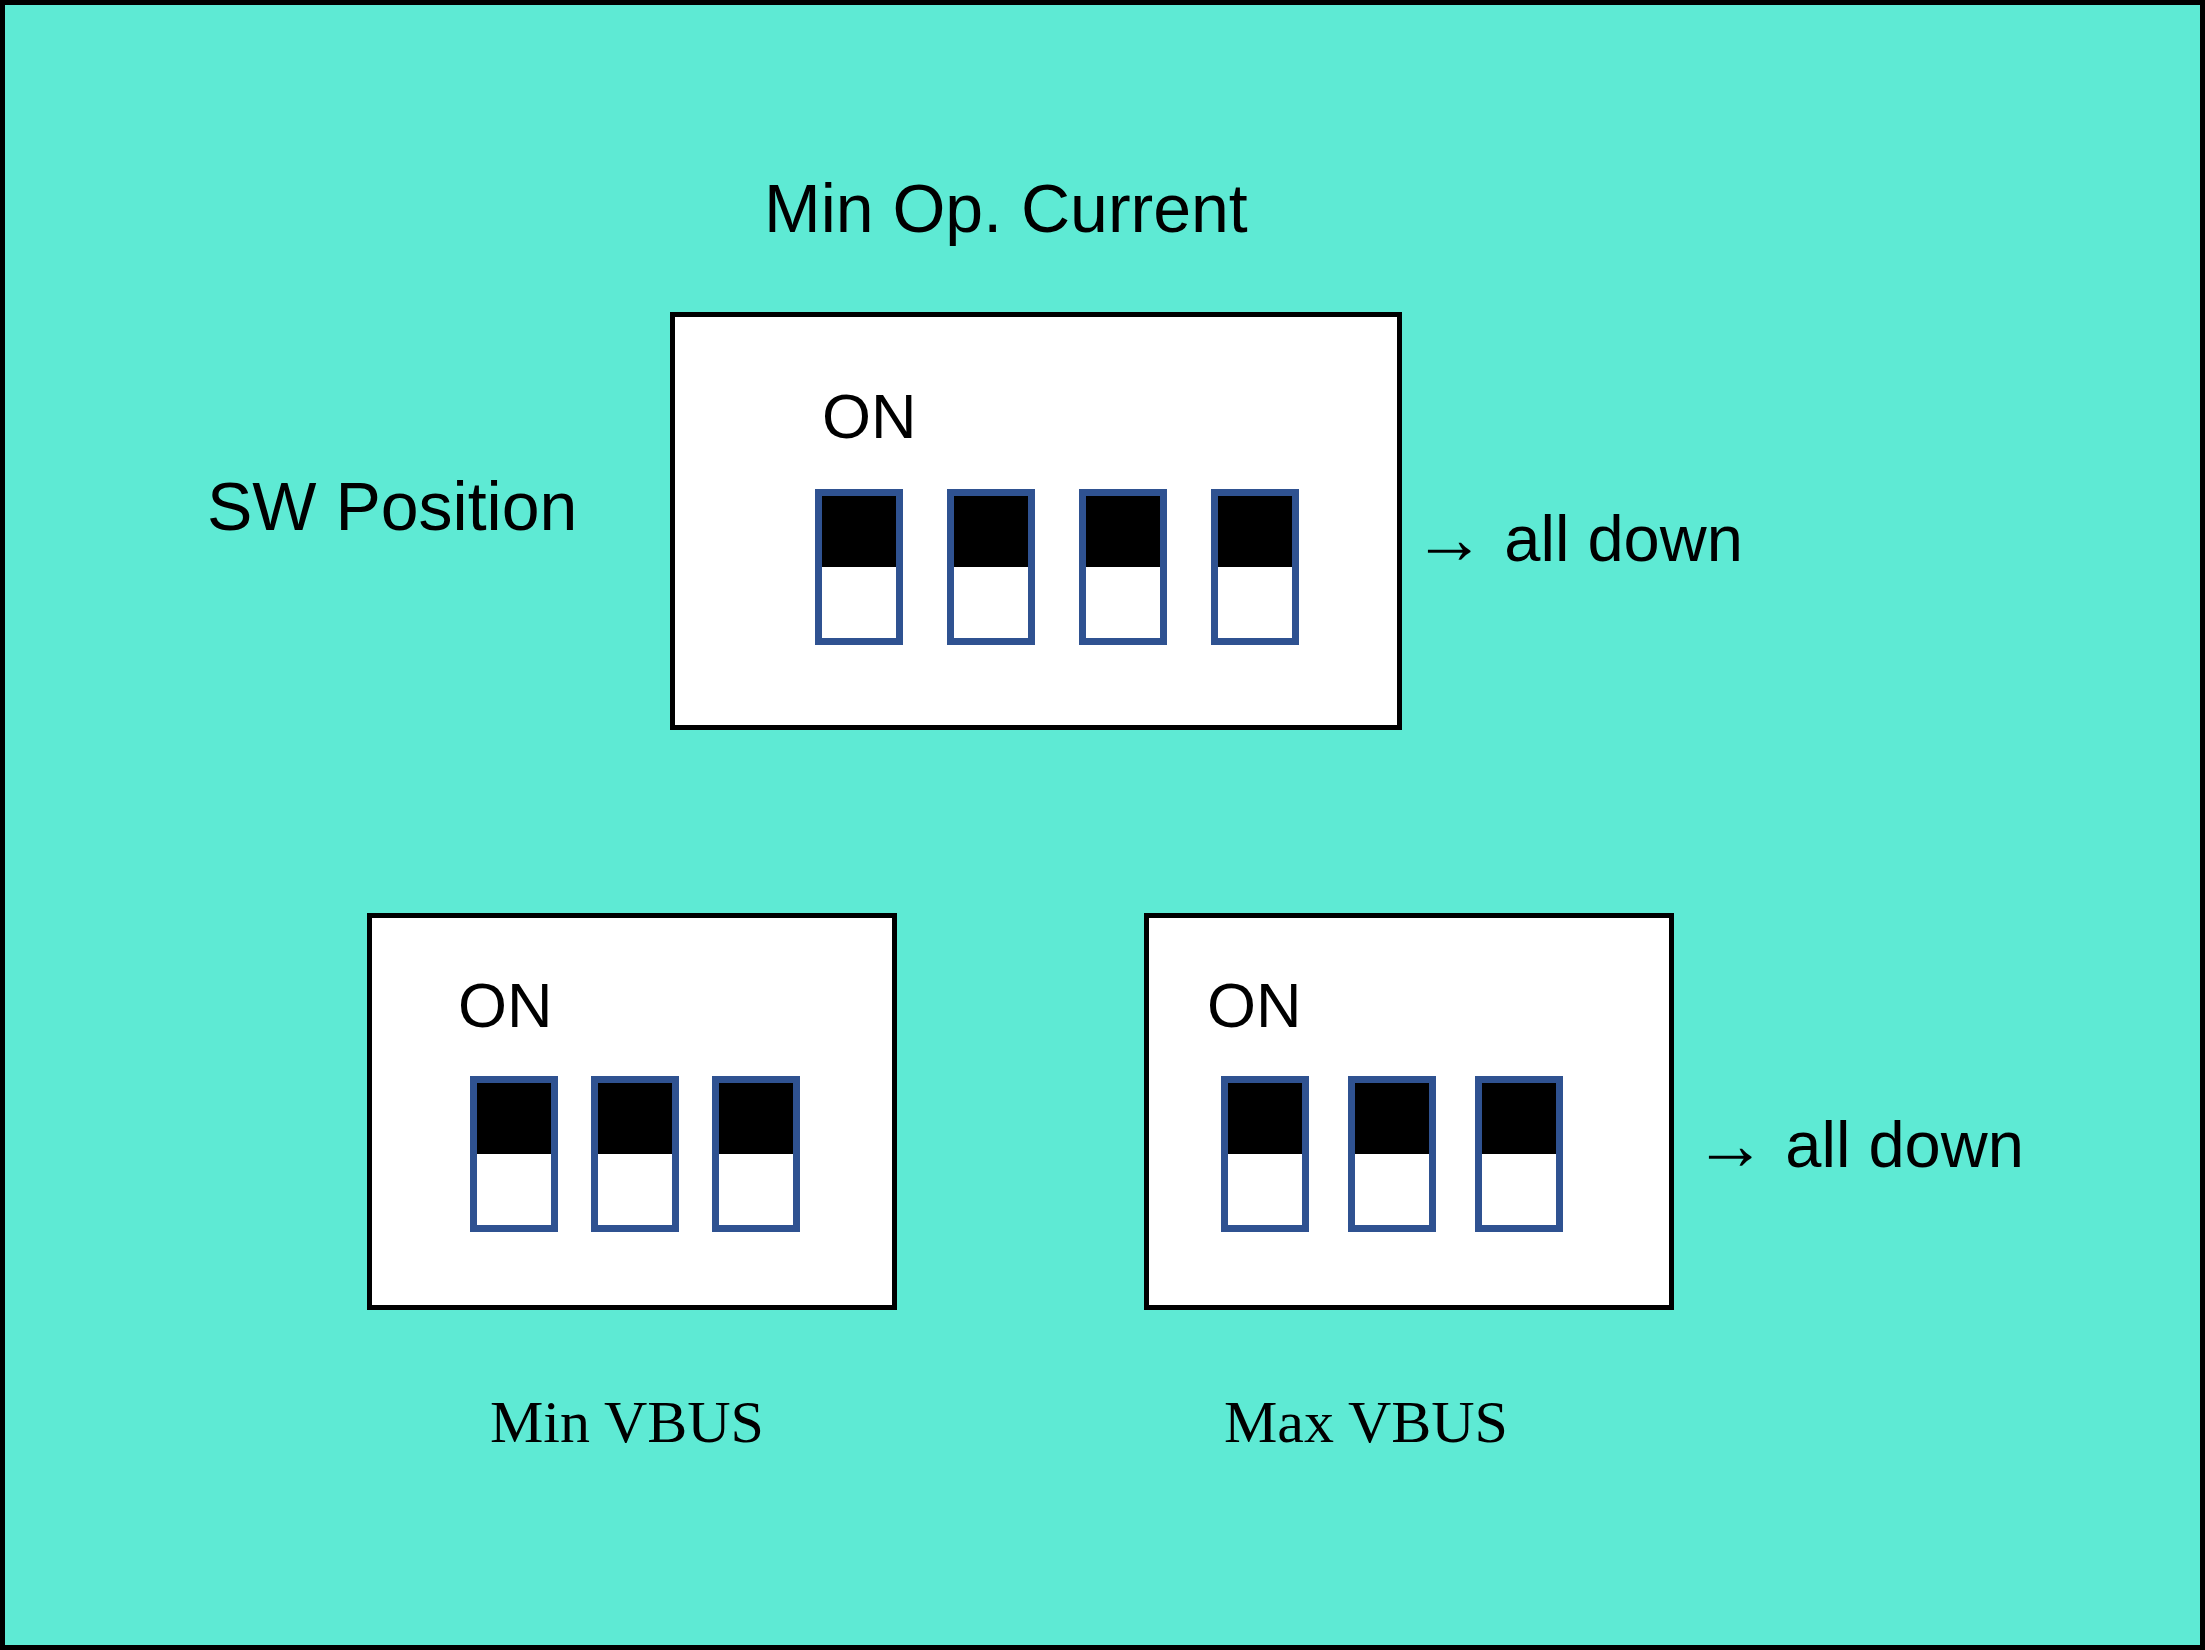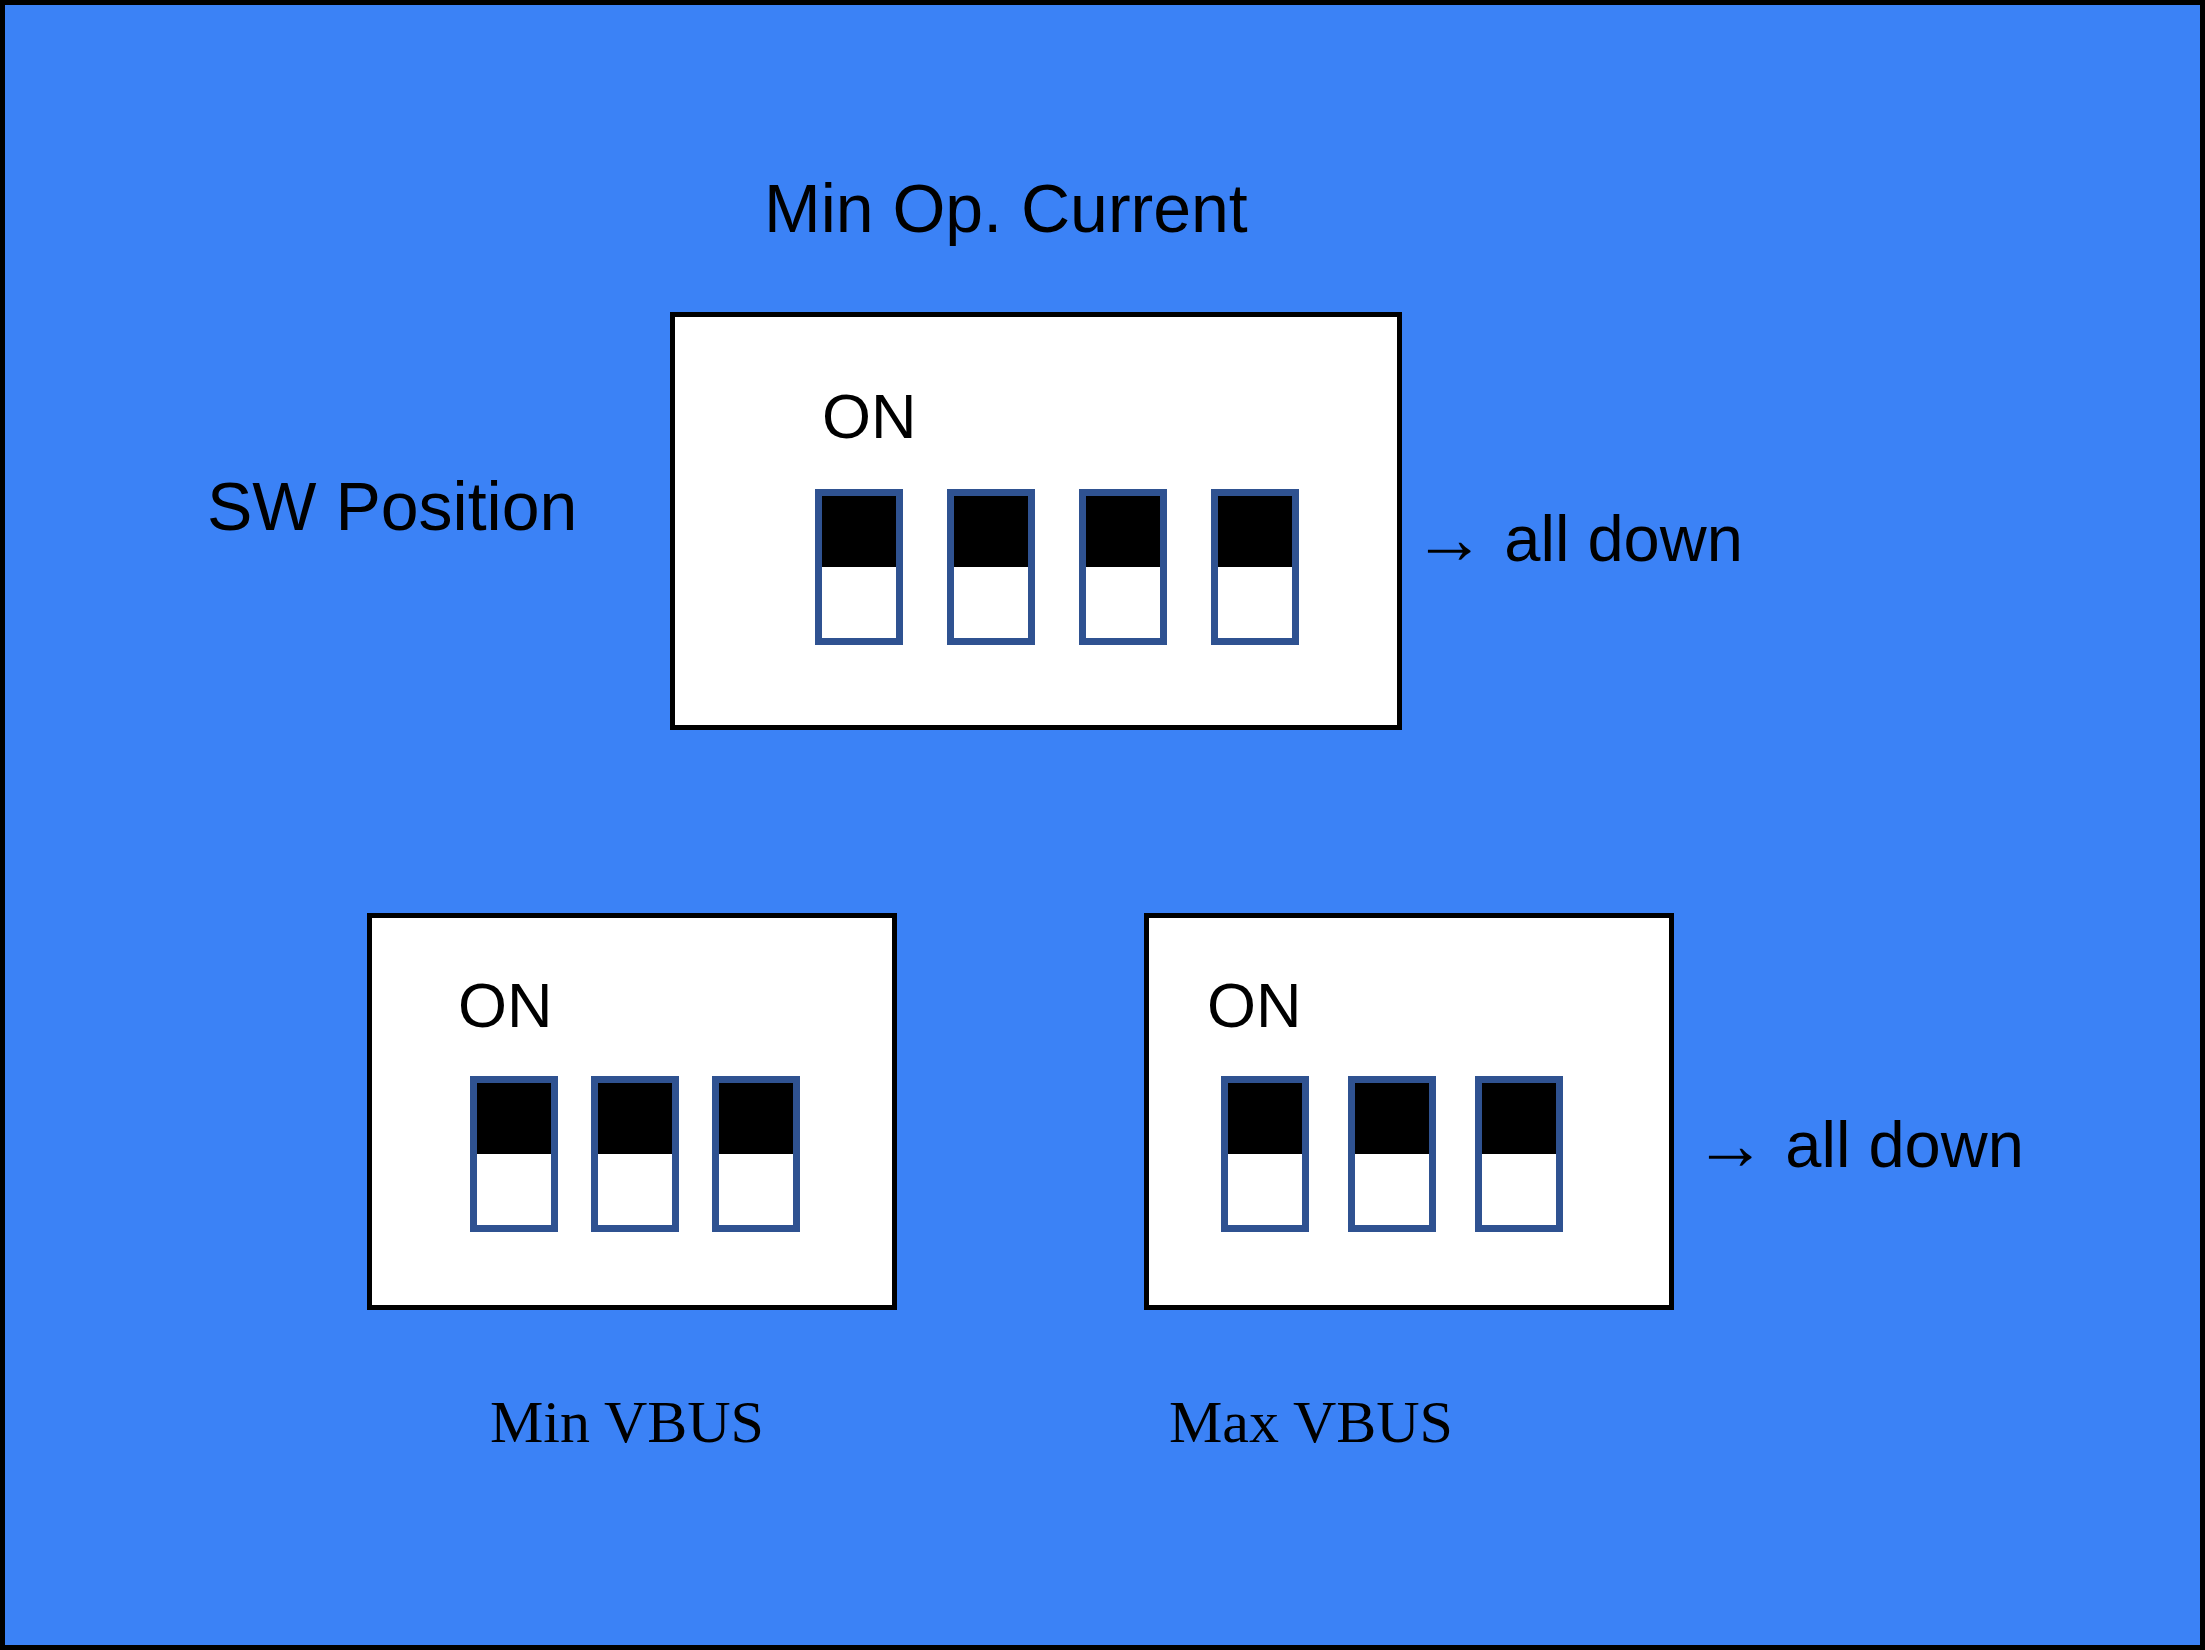--- a/index.html
+++ b/index.html
@@ -5,21 +5,21 @@
   html, body {
     margin: 0;
     padding: 0;
     background: #ffffff;
   }
 
   #canvas {
     position: relative;
     width: 2205px;
     height: 1650px;
-    background: #3b82f6;
+    background: #5eead4;
     font-family: "Liberation Sans", sans-serif;
     color: #000000;
     overflow: hidden;
   }
 
   
   #page-frame {
     position: absolute;
     left: 0;
     top: 0;
@@ -84,21 +84,21 @@
     white-space: nowrap;
     font-family: Liberation Serif, serif;
   }
 
   #caption-min-vbus {
     left: 490px;
     top: 1392px;
   }
 
   #caption-max-vbus {
-    left: 1169px;
+    left: 1224px;
     top: 1392px;
   }
 
   
   .switch-block {
     position: absolute;
     box-sizing: border-box;
     border: 5.3px solid #000000;
     background: #ffffff;
     margin-left: 44px;

